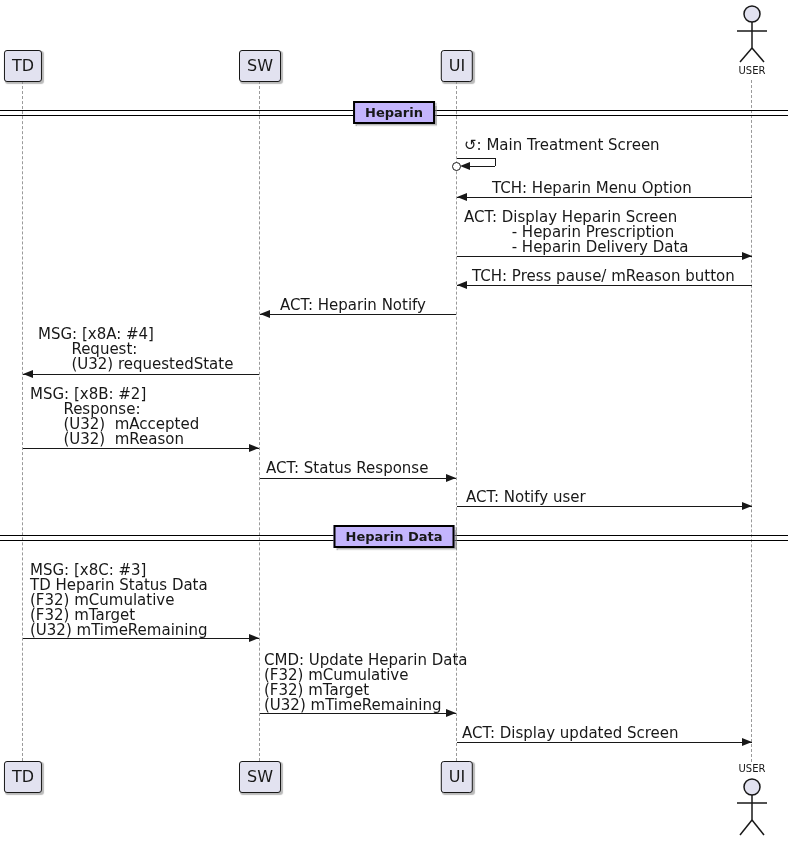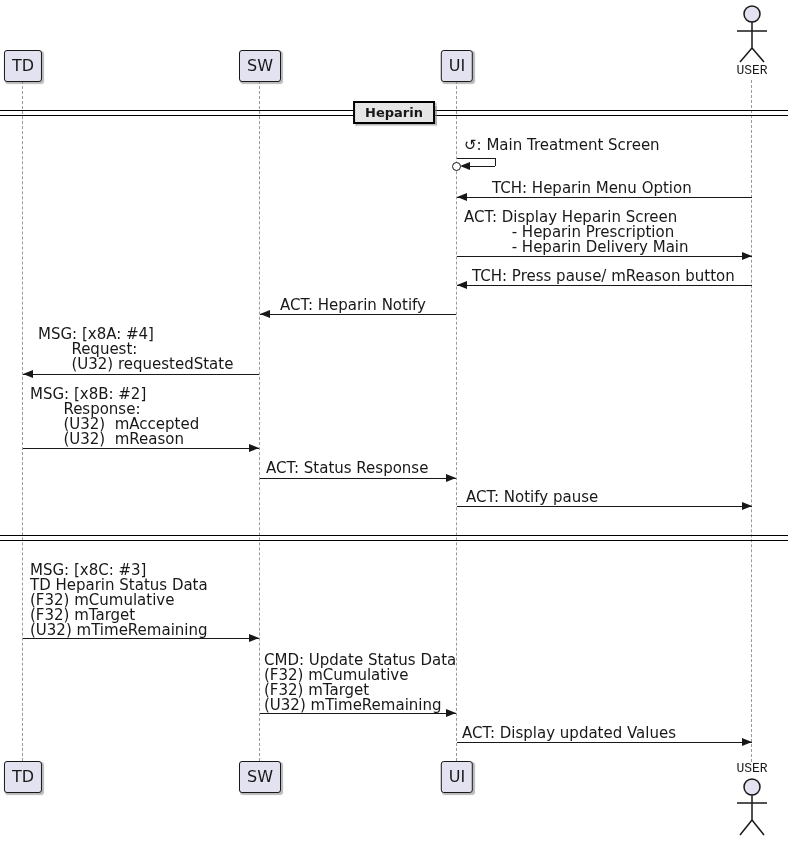--- a/index.html
+++ b/index.html
@@ -11,31 +11,31 @@
     position:absolute;width:0;border-left:1px dashed #9a9a9a;z-index:1;
   }
   .pbox{
     position:absolute;transform:translateX(-50%);
     background:#E2E2F0;border:1px solid #181818;border-radius:3px;
     box-shadow:1.5px 1.5px 1px rgba(130,130,130,0.55);
     font-size:16px;line-height:14px;padding:8px 7px;z-index:3;
     white-space:nowrap;
   }
   .actor-label{
-    position:absolute;transform:translateX(-50%);font-size:13px;line-height:14px;
-    z-index:3;white-space:nowrap;font-family:Liberation Mono, monospace;
+    position:absolute;transform:translateX(-50%);font-size:10px;line-height:14px;
+    z-index:3;white-space:nowrap;
   }
   .actor-svg{position:absolute;z-index:3;}
   .divider-lines{
     position:absolute;left:0;width:788px;height:4px;
     border-top:1px solid #000;border-bottom:1px solid #000;z-index:2;
   }
   .divider-box{
     position:absolute;left:50%;transform:translateX(-50%);
-    background:#e5e5e5;border:2px solid #000;
+    background:#c4b5fd;border:2px solid #000;
     box-shadow:2px 2px 1px rgba(130,130,130,0.6);
     font-size:13px;font-weight:bold;line-height:13px;padding:3px 10px;
     z-index:4;white-space:nowrap;
   }
   .msg-label{
     position:absolute;font-size:15px;line-height:15px;white-space:pre;z-index:3;
   }
   .msg-line{
     position:absolute;height:0;border-top:1px solid #181818;z-index:2;
   }
@@ -89,21 +89,21 @@
 
   <div>
     <div class="msg-label" style="left:492px;top:181px">TCH: Heparin Menu Option</div>
     <div class="msg-line" style="left:457px;top:197px;width:295px"></div>
     <div class="ah ah-left" style="left:457px;top:193px"></div>
   </div>
 
   <div>
     <div class="msg-label" style="left:464px;top:210px">ACT: Display Heparin Screen
           - Heparin Prescription
-          - Heparin Delivery Main</div>
+          - Heparin Delivery Data</div>
     <div class="msg-line" style="left:457px;top:256px;width:295px"></div>
     <div class="ah ah-right" style="left:742px;top:252px"></div>
   </div>
 
   <div>
     <div class="msg-label" style="left:472px;top:269px">TCH: Press pause/ mReason button</div>
     <div class="msg-line" style="left:457px;top:285px;width:295px"></div>
     <div class="ah ah-left" style="left:457px;top:281px"></div>
   </div>
 
@@ -130,48 +130,49 @@
     <div class="ah ah-right" style="left:249px;top:444px"></div>
   </div>
 
   <div>
     <div class="msg-label" style="left:266px;top:461px">ACT: Status Response</div>
     <div class="msg-line" style="left:260px;top:478px;width:196px"></div>
     <div class="ah ah-right" style="left:446px;top:474px"></div>
   </div>
 
   <div>
-    <div class="msg-label" style="left:466px;top:490px">ACT: Notify pause</div>
+    <div class="msg-label" style="left:466px;top:490px">ACT: Notify user</div>
     <div class="msg-line" style="left:457px;top:506px;width:295px"></div>
     <div class="ah ah-right" style="left:742px;top:502px"></div>
   </div>
 
   <div class="divider-lines" style="top:535px"></div>
+  <div class="divider-box" style="top:525px">Heparin Data</div>
 
   <div>
     <div class="msg-label" style="left:30px;top:563px">MSG: [x8C: #3]
 TD Heparin Status Data
 (F32) mCumulative
 (F32) mTarget
 (U32) mTimeRemaining</div>
     <div class="msg-line" style="left:23px;top:638px;width:236px"></div>
     <div class="ah ah-right" style="left:249px;top:634px"></div>
   </div>
 
   <div>
-    <div class="msg-label" style="left:264px;top:653px">CMD: Update Status Data
+    <div class="msg-label" style="left:264px;top:653px">CMD: Update Heparin Data
 (F32) mCumulative
 (F32) mTarget
 (U32) mTimeRemaining</div>
     <div class="msg-line" style="left:260px;top:713px;width:196px"></div>
     <div class="ah ah-right" style="left:446px;top:709px"></div>
   </div>
 
   <div>
-    <div class="msg-label" style="left:462px;top:726px">ACT: Display updated Values</div>
+    <div class="msg-label" style="left:462px;top:726px">ACT: Display updated Screen</div>
     <div class="msg-line" style="left:457px;top:742px;width:295px"></div>
     <div class="ah ah-right" style="left:742px;top:738px"></div>
   </div>
 
   <div class="pbox" style="left:23px;top:761px"><span>TD</span></div>
   <div class="pbox" style="left:260px;top:761px"><span>SW</span></div>
   <div class="pbox" style="left:457px;top:761px"><span>UI</span></div>
 
   <div class="actor-label" style="left:752px;top:762px">USER</div>
   <svg class="actor-svg" style="left:734px;top:778px" width="36" height="62" viewBox="0 0 36 62">

